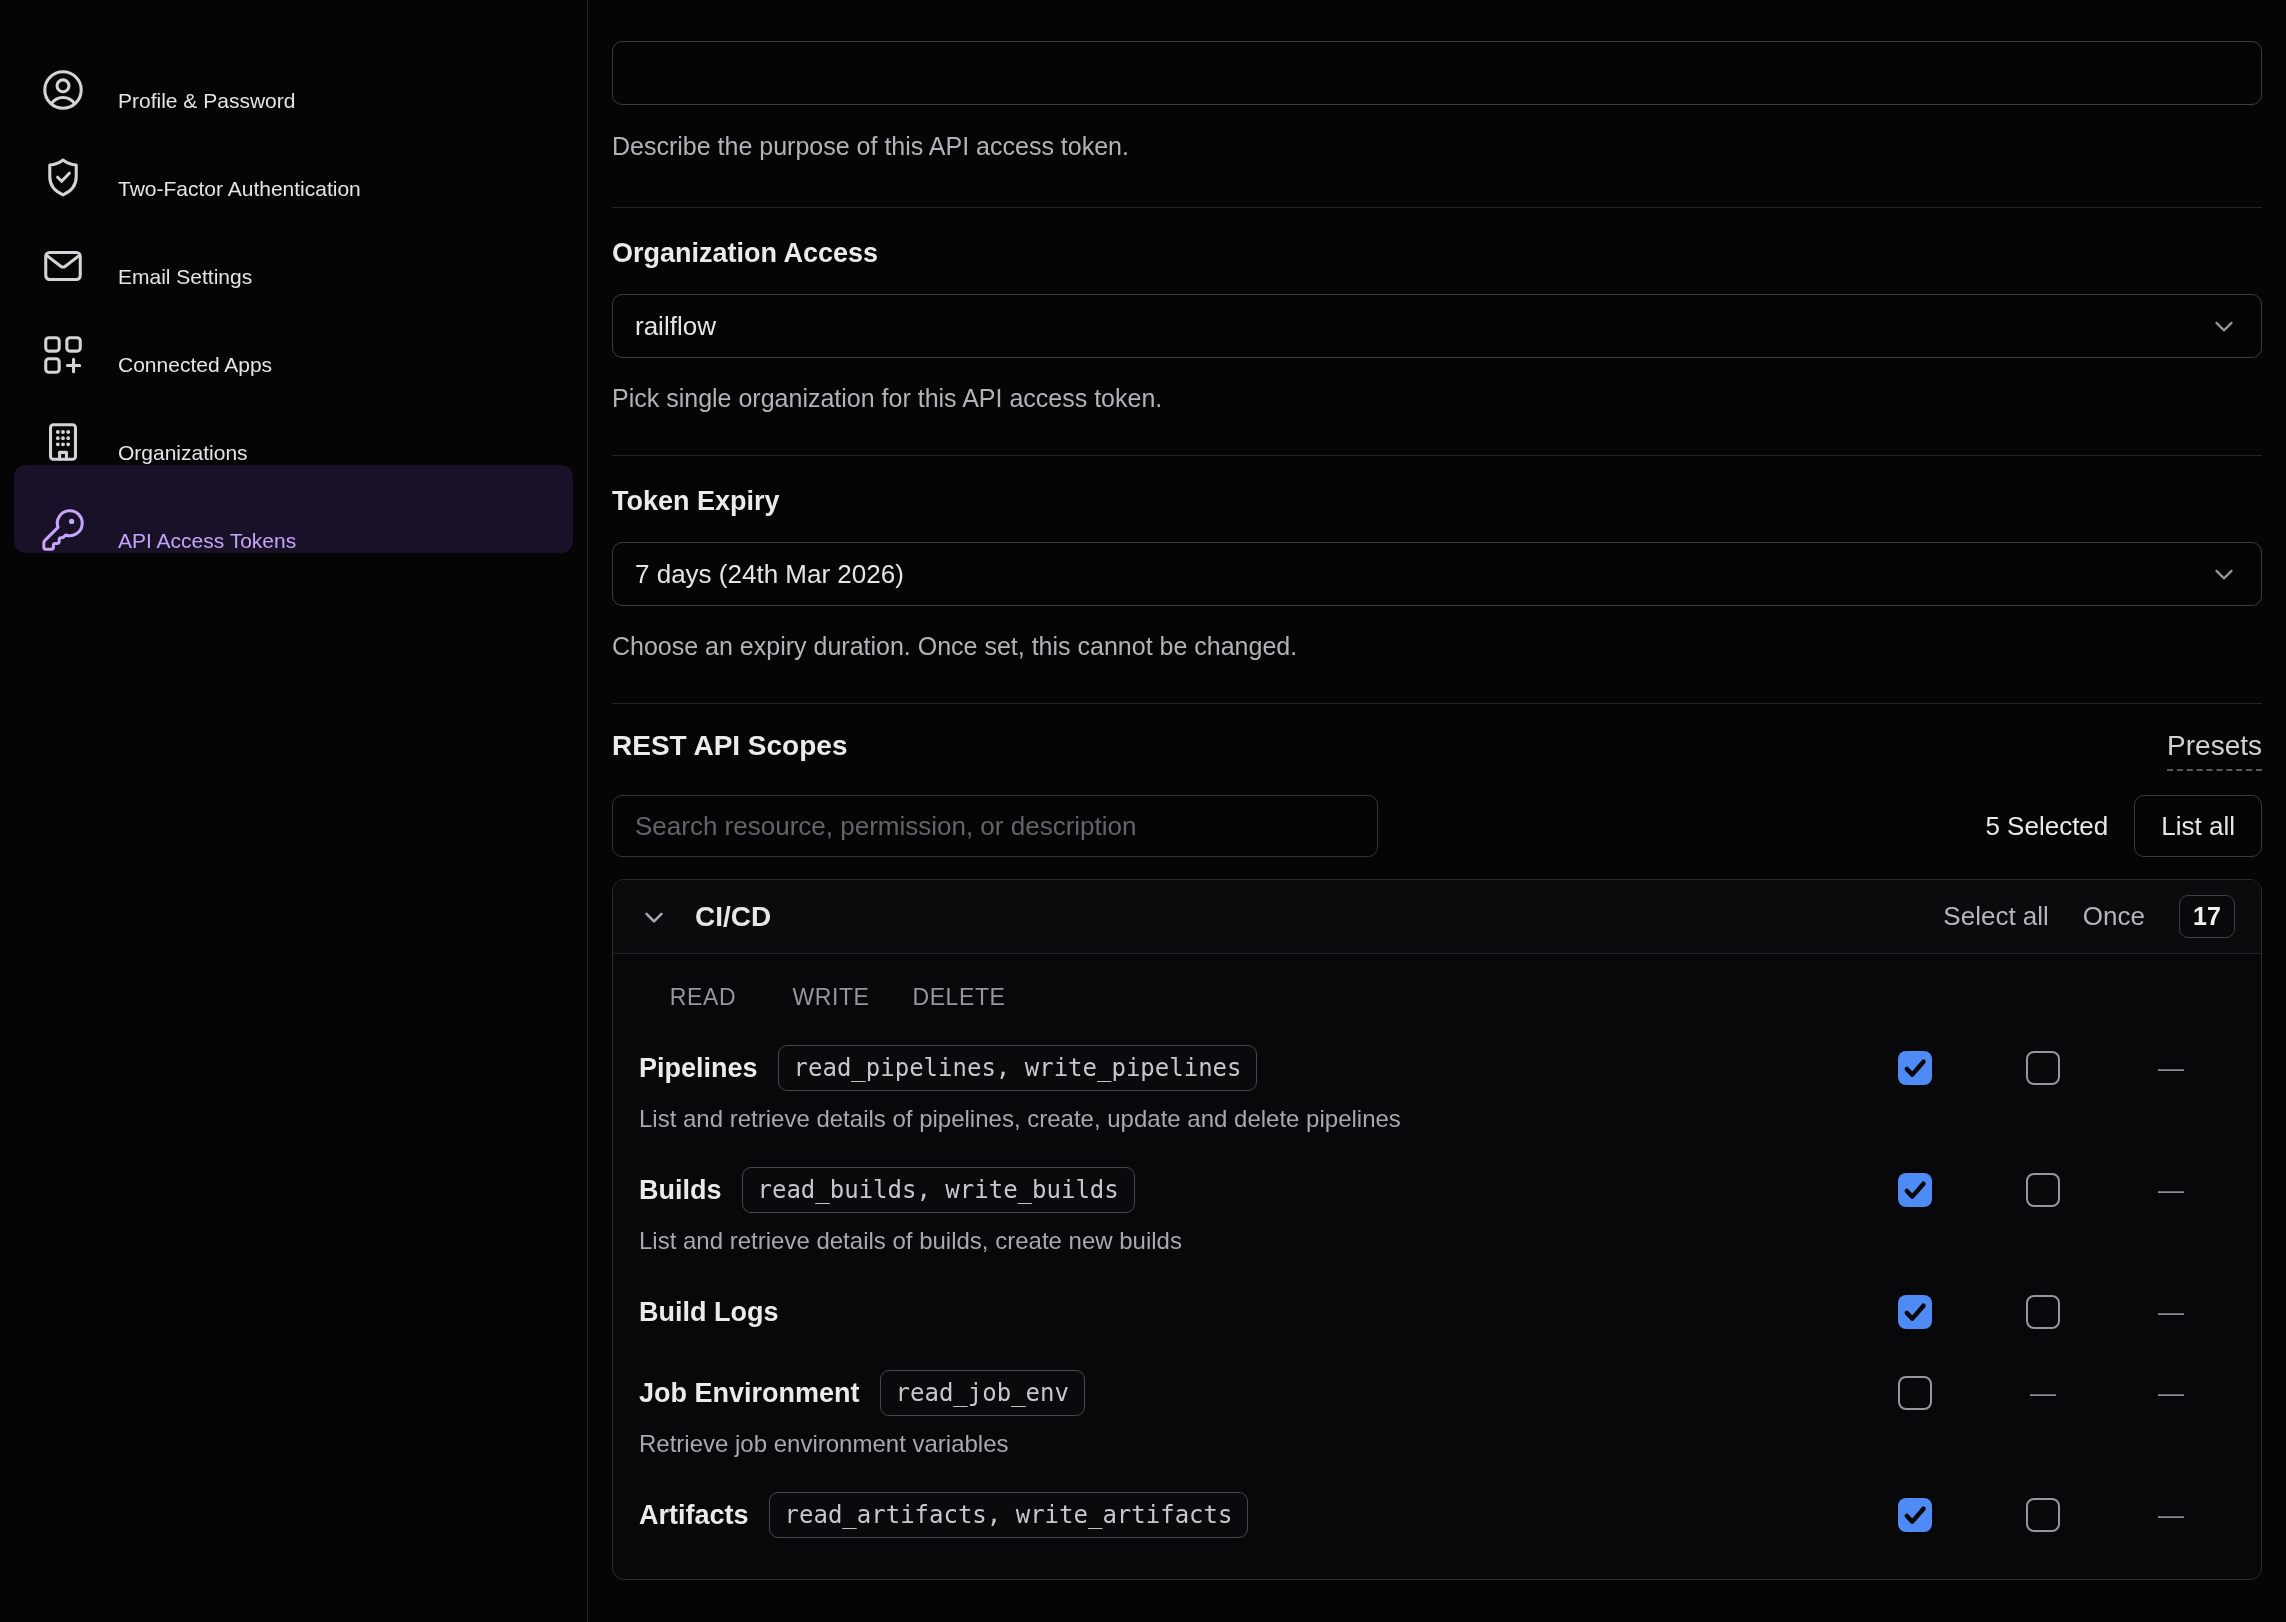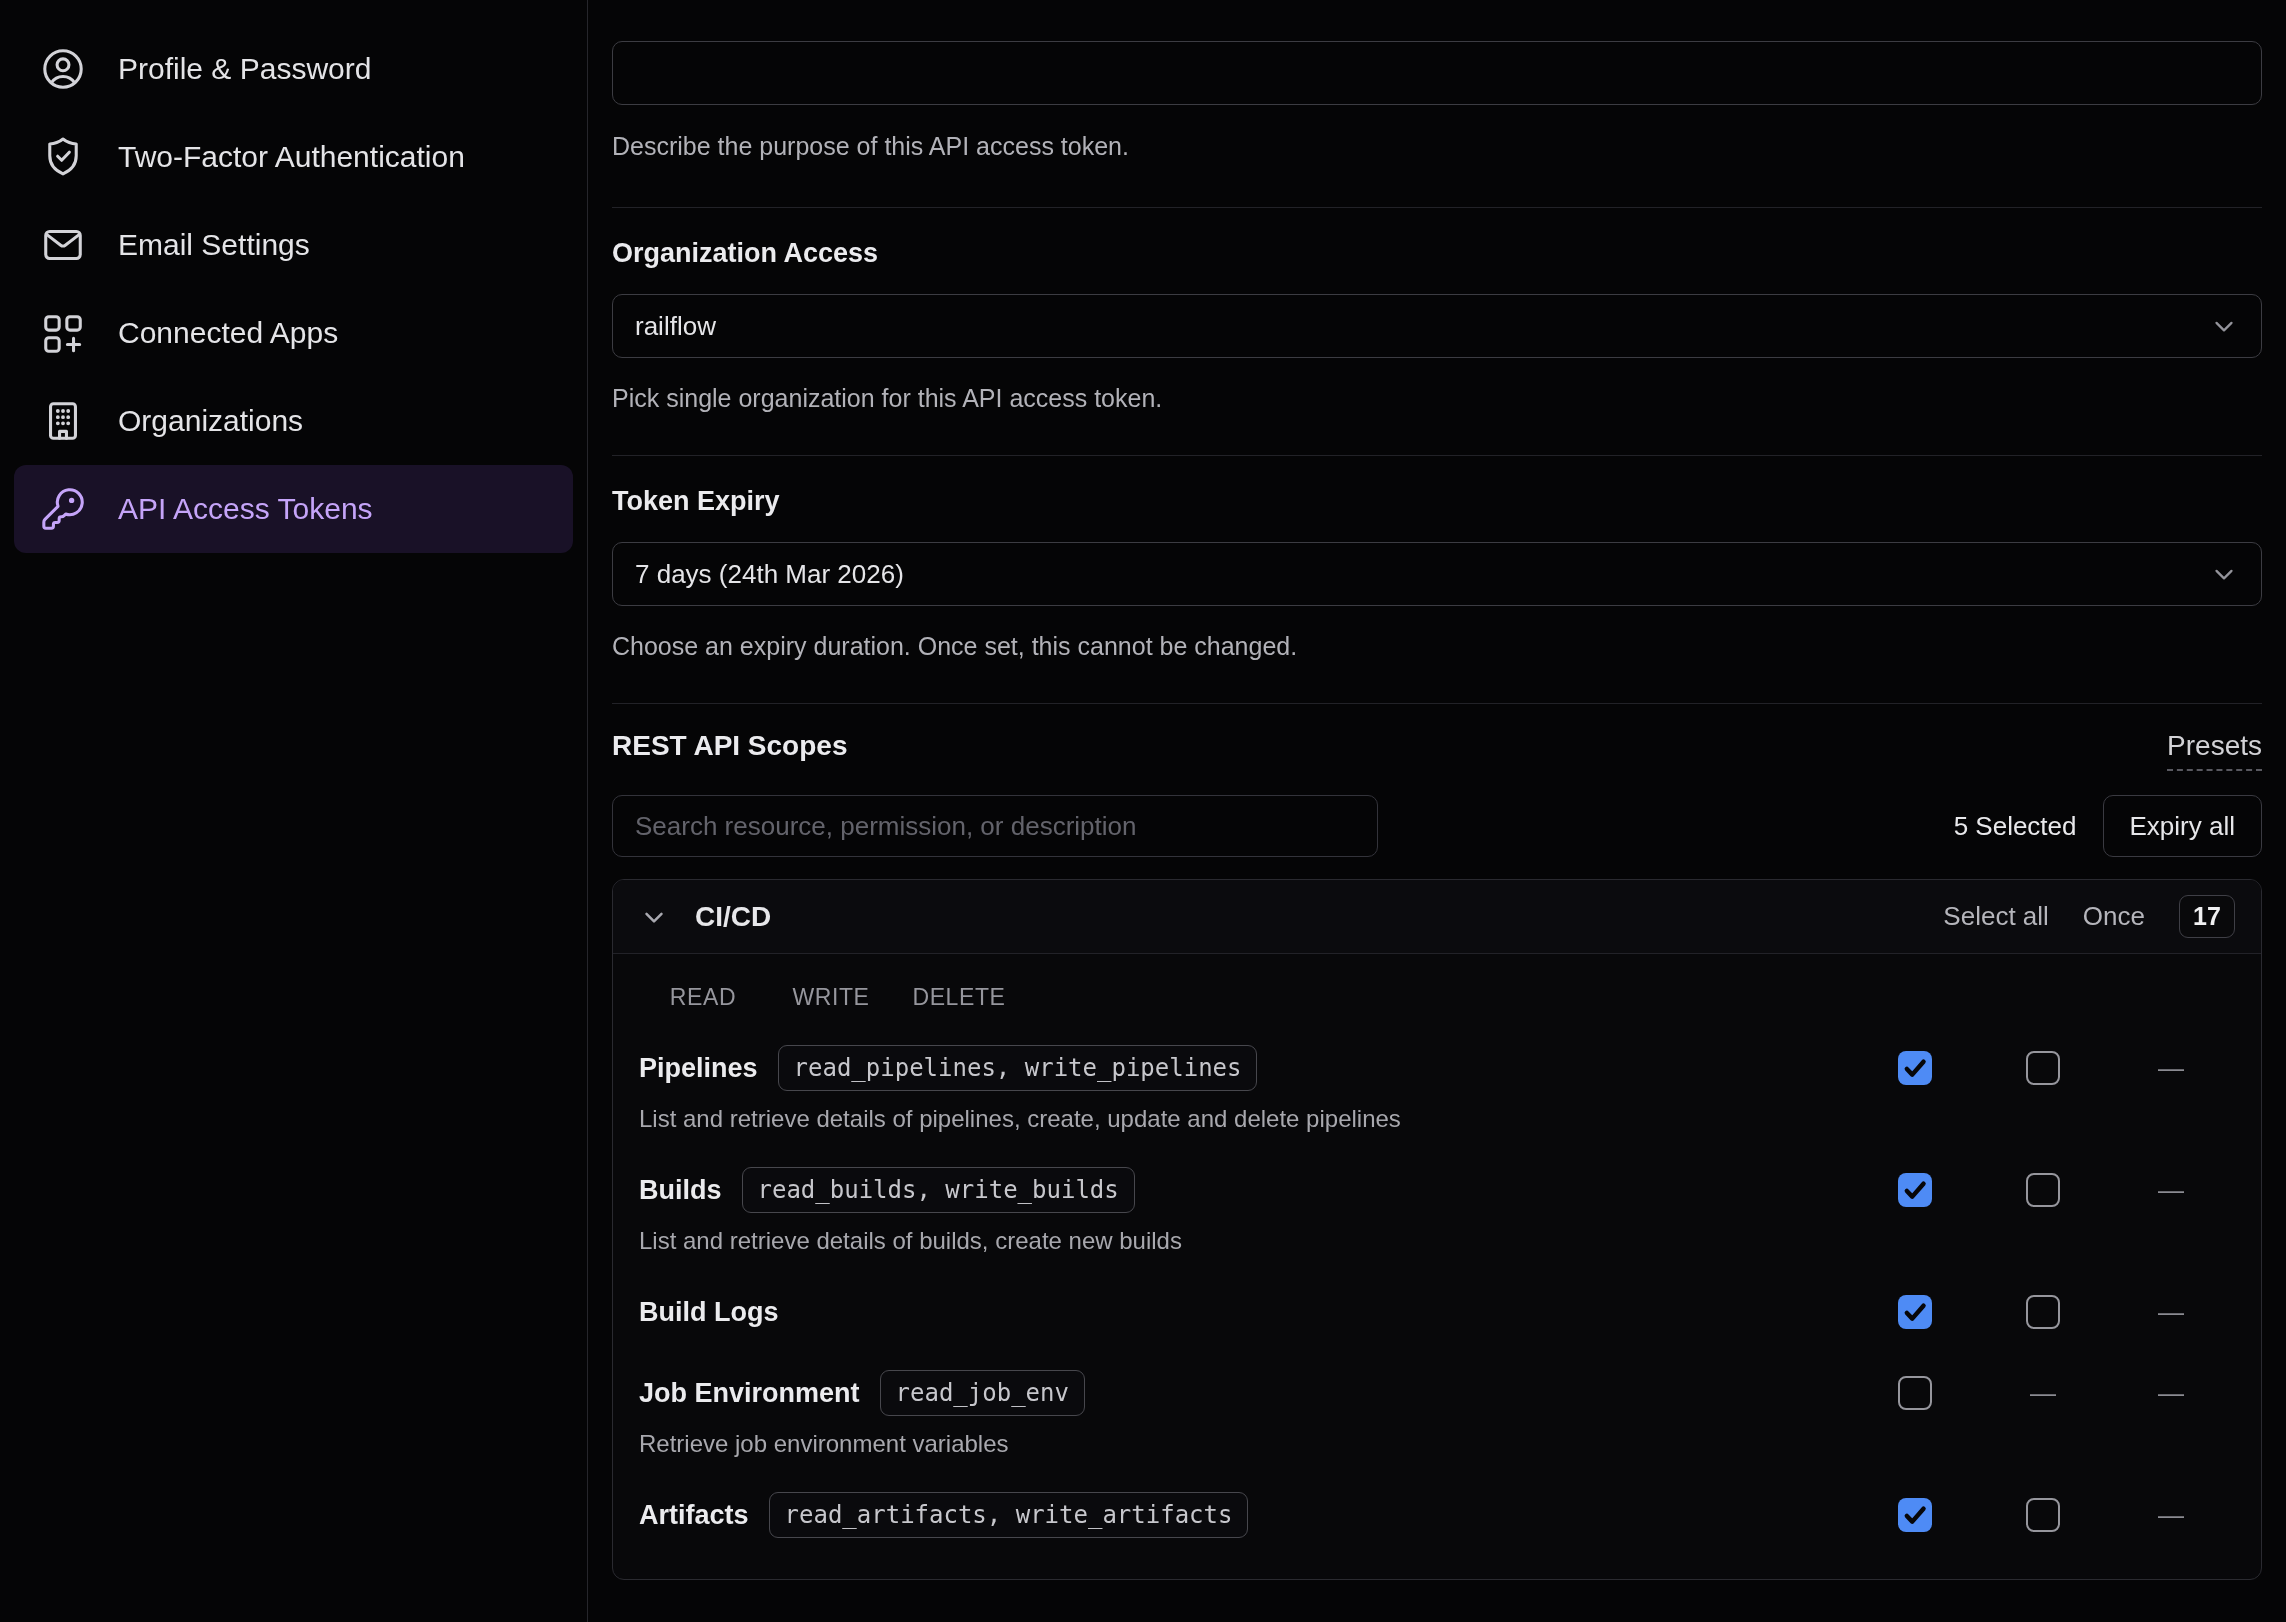--- a/index.html
+++ b/index.html
@@ -11,23 +11,23 @@
     display: flex;
   }
 
   
   .sidebar {
     width: 588px; flex: 0 0 588px; height: 100%;
     border-right: 1px solid #26262b;
     padding: 25px 14px 0 14px;
   }
   .side-item {
-    height: 88px; display: flex; align-items: center; gap: 32px;
+    height: 88px; display: flex; align-items: flex-end; gap: 32px;
     padding: 0 26px; border-radius: 12px; cursor: pointer;
-    font-size: 30px; color: #e4e4e7;
+    font-size: 21px; color: #e4e4e7;
   }
   .side-item .side-icon { width: 46px; height: 46px; flex: 0 0 46px; color: #d3d3d8; }
   .side-item .side-icon svg { width: 46px; height: 46px; display: block; }
   .side-item.active { background: #191127; color: #c5a4f9; }
   .side-item.active .side-icon { color: #c5a4f9; }
 
   
   .main { flex: 1 1 auto; padding: 0 24px; }
   .section { border-bottom: 1px solid #222227; }
   .field-label { font-size: 27px; font-weight: 700; color: #ebebee; }
@@ -221,21 +221,21 @@
   <section class="section sec-scopes">
     <div class="scopes-title-row">
       <div class="scopes-title">REST API Scopes</div>
       <div class="presets-link">Presets</div>
     </div>
 
     <div class="scopes-toolbar">
       <input class="search-input" type="text" placeholder="Search resource, permission, or description" style="">
       <div class="toolbar-right">
         <span class="selected-count">5 Selected</span>
-        <button class="clear-all-btn">Expiry all</button>
+        <button class="clear-all-btn">List all</button>
       </div>
     </div>
 
     <div class="scopes-panel">
       <div class="group-header">
         <div class="group-left">
           <span class="group-chevron">
             <svg viewBox="0 0 24 24" fill="none" stroke="currentColor" stroke-width="2" stroke-linecap="round" stroke-linejoin="round">
                 <path d="m6 9.5 6 6 6-6"></path>
               </svg>

